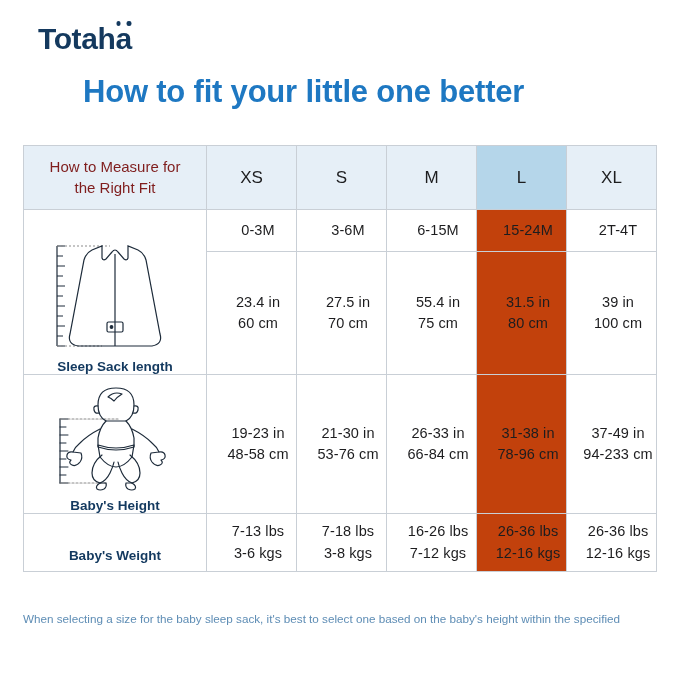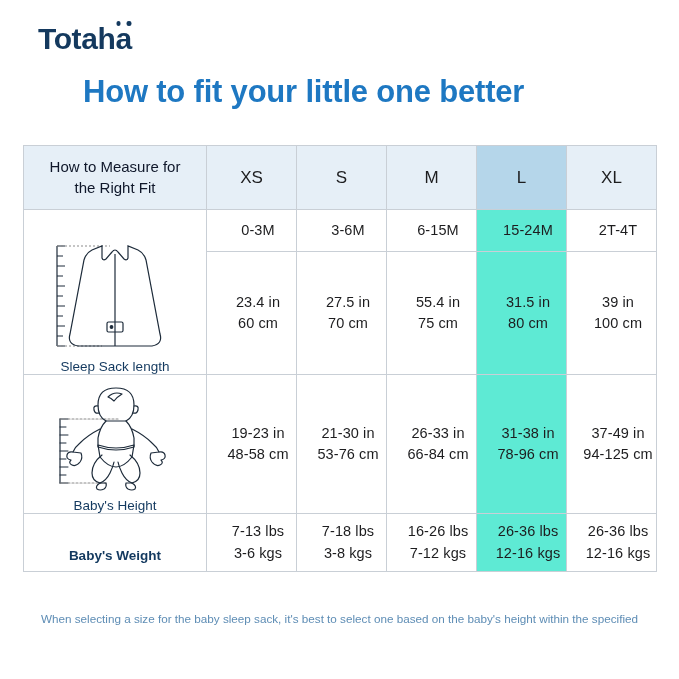--- a/index.html
+++ b/index.html
@@ -85,35 +85,35 @@
   .col-label { width: 183px; }
   .col-size  { width: 90px; }
 
   thead th {
     background: #e6eff7;
     height: 63px;
     color: #1d1d1f;
     font-size: 17px;
   }
   thead th.label-head {
-    color: #0f172a;
+    color: #7f1d1d;
     font-size: 15px;
     line-height: 1.35;
     font-weight: 400;
   }
   thead th.hl { background: #b5d6ea; }
 
   td.size-cell {
     font-size: 14.5px;
     color: #1d1d1f;
     line-height: 1.45;
     letter-spacing: 0.1px;
     padding-left: 13px;
   }
-  td.hl { background: #5eead4; }
+  td.hl { background: #c2410c; }
 
   td.row-label {
     color: #13395f;
     font-size: 13.5px;
     vertical-align: bottom;
     padding-bottom: 8px;
   }
   .row-label .lbl-text { display: block; font-weight: bold; }
 
   tr.age-row td { height: 41px; }
@@ -125,35 +125,36 @@
     position: relative;
     vertical-align: bottom;
     padding-bottom: 6px;
   }
   .illu-holder {
     display: flex;
     flex-direction: column;
     align-items: center;
     justify-content: flex-end;
     height: 100%;
+    font-weight: bold;
   }
   .illu-holder svg { display: block; }
   .illu-caption {
     margin-top: 3px;
     font-size: 13.5px;
     color: #13395f;
   }
 
   
   .footnote {
     position: absolute;
     left: 23px;
     top: 610px;
     width: 633px;
-    text-align: center;
+    text-align: left;
     font-size: 11.7px;
     line-height: 1.62;
     color: #5e8db5;
   }
   .footnote span { display: block; }
 </style>
 </head>
 <body>
 
 <div class="page">
@@ -317,21 +318,21 @@
         <td class="size-cell">
           <div>26-33 in</div>
           <div>66-84 cm</div>
         </td>
         <td class="size-cell hl">
           <div>31-38 in</div>
           <div>78-96 cm</div>
         </td>
         <td class="size-cell">
           <div>37-49 in</div>
-          <div>94-125 cm</div>
+          <div>94-233 cm</div>
         </td>
       </tr>
 
       <tr class="weight-row">
         <td class="row-label">
           <span class="lbl-text">Baby's Weight</span>
         </td>
         <td class="size-cell">
           <div>7-13 lbs</div>
           <div>3-6 kgs</div>

